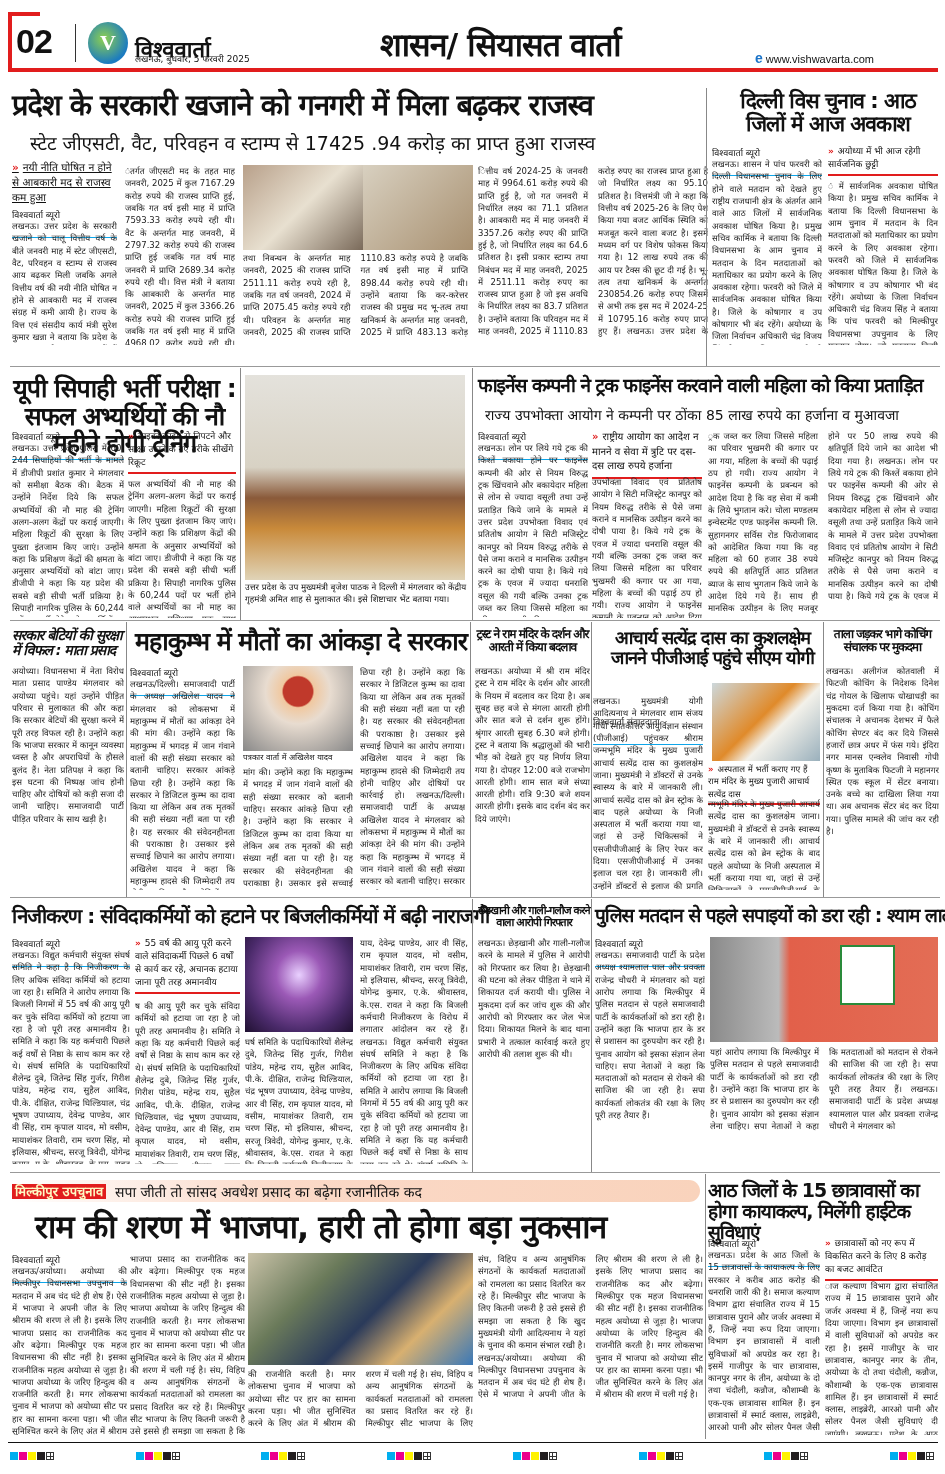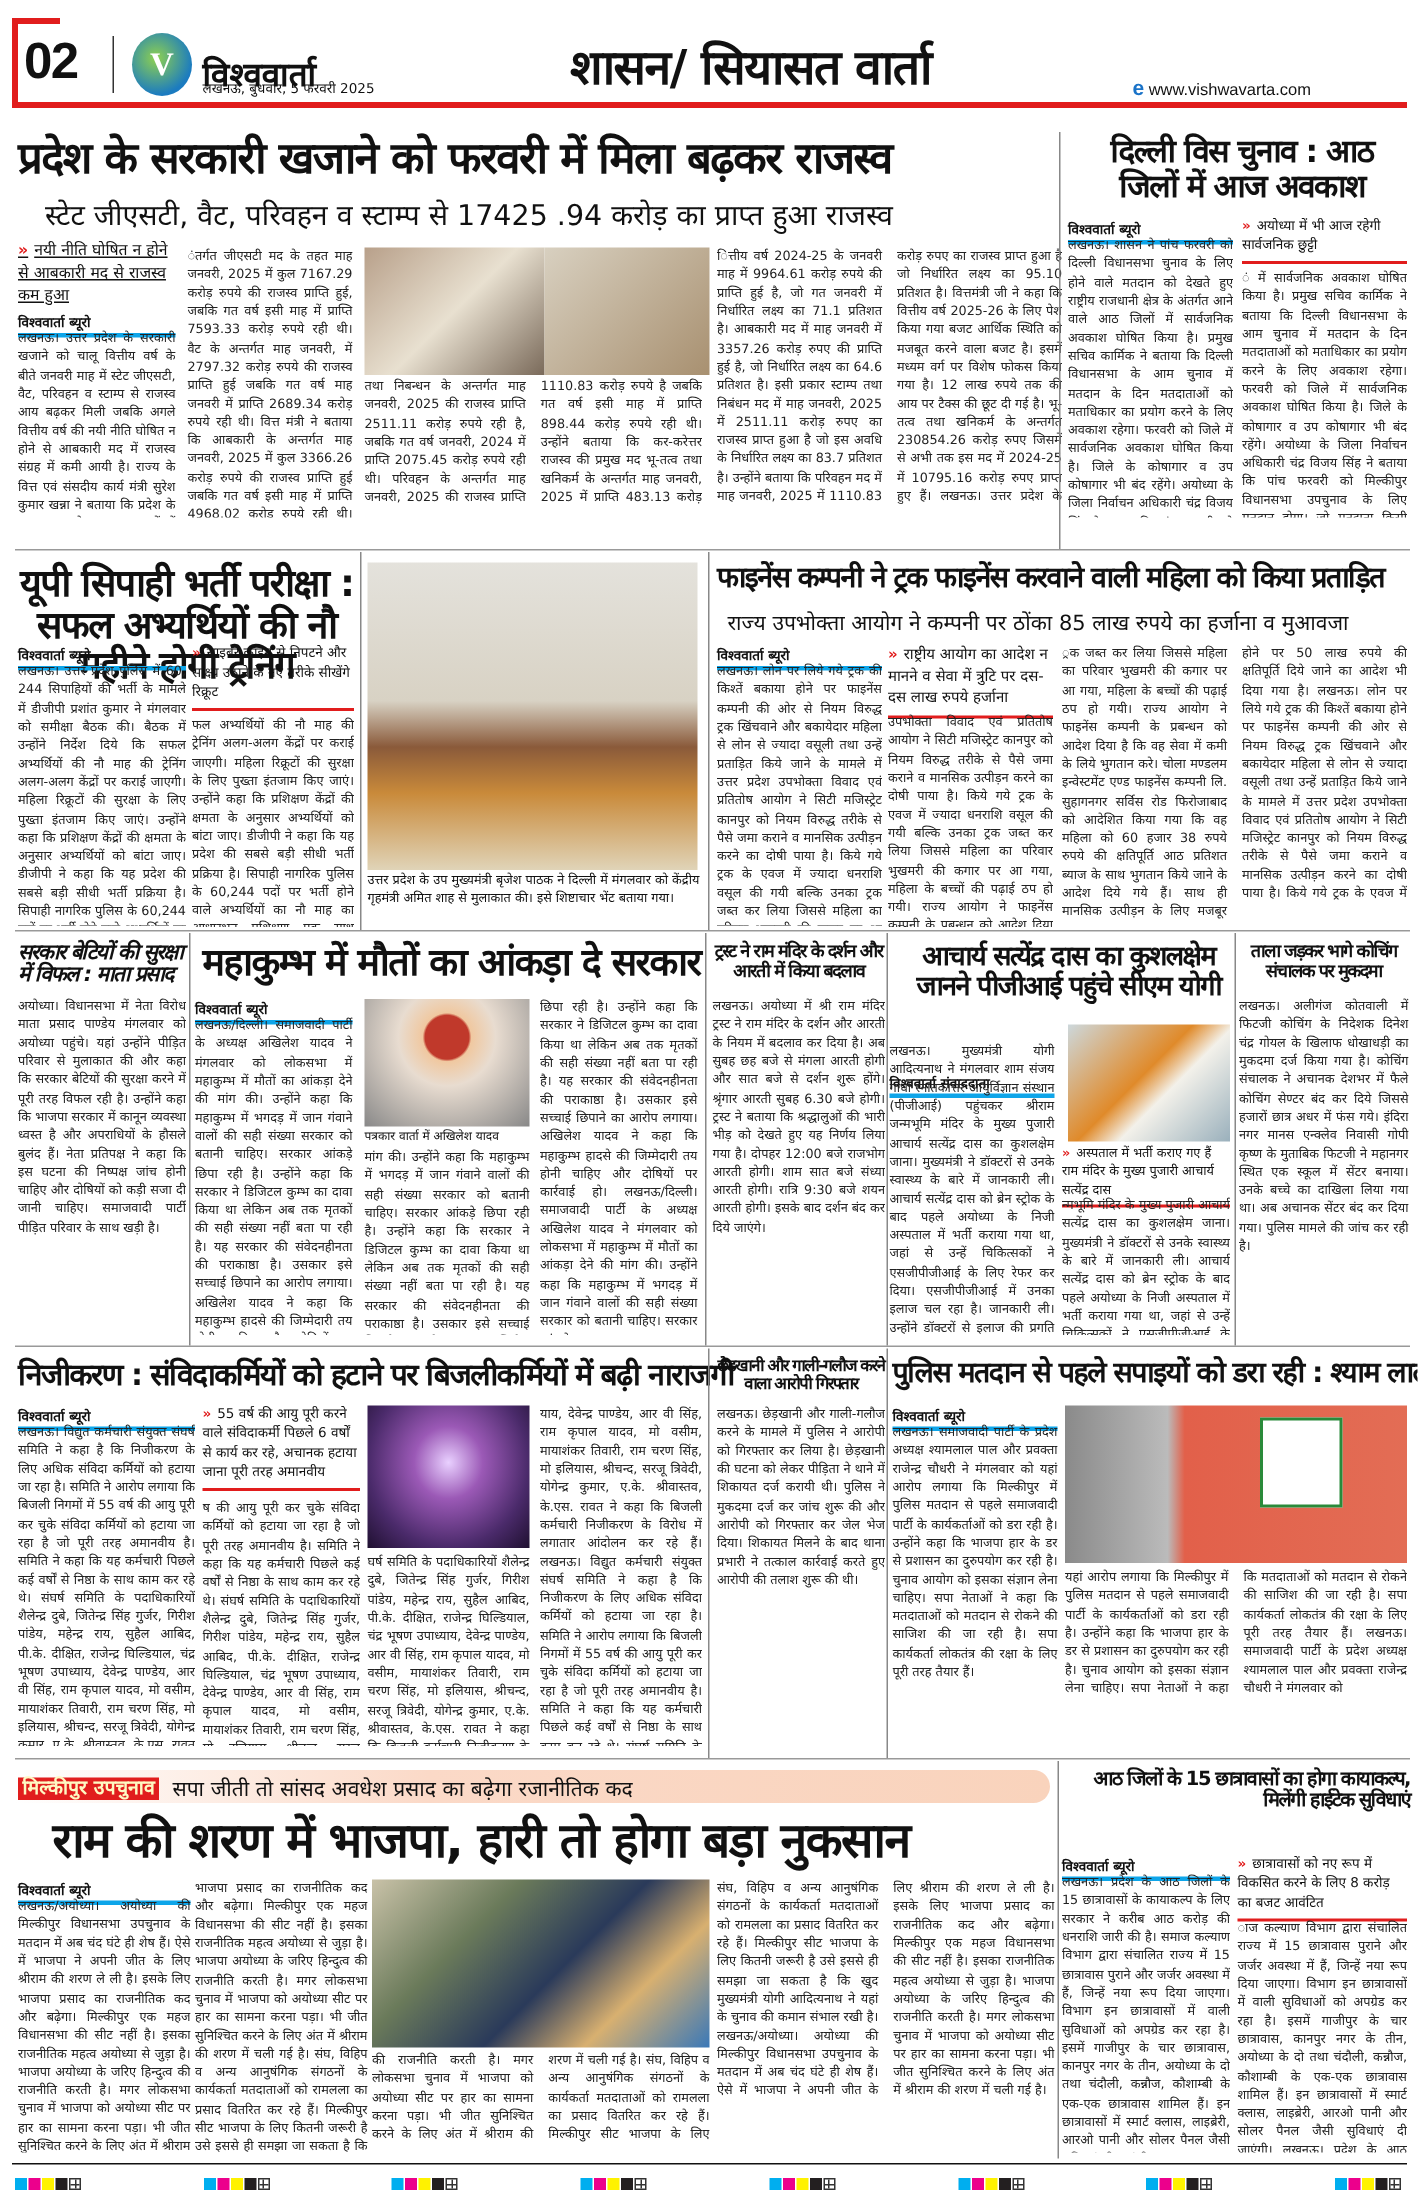--- a/index.html
+++ b/index.html
@@ -12,21 +12,21 @@
   .vsep { left: 75px; top: 24px; width: 1px; height: 38px; background: #333; }
   .logo { left: 88px; top: 22px; width: 40px; height: 42px; border-radius: 50%; background: radial-gradient(circle at 40% 40%, #8fd14f, #1b7bc0 70%); display:flex; align-items:center; justify-content:center; color:#fff; font-weight:bold; font-size:22px; font-family:"Liberation Serif", serif; }
   .brand { left: 135px; top: 33px; font-size: 22px; font-weight: bold; }
   .dateline { left: 135px; top: 52px; font-size: 9px; }
   .section { left: 380px; top: 22px; font-size: 32px; font-weight: bold; letter-spacing: -1px; }
   .web { left: 755px; top: 50px; font-size: 11px; font-family: "Liberation Sans", sans-serif; }
   .web .e { color: #1a73c8; font-weight: bold; font-size: 14px; margin-right: 3px; }
   
   .h1 { font-weight: bold; letter-spacing: -1px; line-height: 1.1; white-space: nowrap; }
   .sub { white-space: nowrap; }
-  .byline { font-size: 9px; font-weight: bold; border-bottom: 3px solid #0ea5e9; padding-bottom: 1px; }
+  .byline { font-size: 9px; font-weight: normal; border-bottom: 1px solid #0ea5e9; padding-bottom: 16px; }
   .body { font-size: 8.5px; line-height: 1.45; text-align: justify; color: #222; }
   .cols2 { column-count: 2; column-gap: 10px; }
   .pull { font-size: 10.5px; line-height: 1.45; border-bottom: 2px solid #e11d1d; padding-bottom: 3px; }
   .pull .ch { color: #e11d1d; font-weight: bold; margin-right: 4px; }
   .rule { height: 1px; background: #555; }
   .vrule { width: 1px; background: #888; }
   .photo { background: #999; overflow: hidden; }
   .caption { font-size: 8.5px; line-height: 1.4; }
   .tag { background: #e11d1d; color: #fef9c3; padding: 0 3px; font-weight: bold; }
   .band { background: linear-gradient(90deg, #fff 0%, #fbd9c7 40%, #f9d3bc 100%); border-radius: 0 14px 14px 0; }
@@ -41,21 +41,21 @@
 <div class="abs pgno">02</div>
 <div class="abs vsep"></div>
 <div class="abs logo">
     <span>V</span>
   </div>
 <div class="abs brand">विश्ववार्ता</div>
 <div class="abs dateline">लखनऊ,   बुधवार, 5 फरवरी 2025</div>
 <div class="abs section">शासन/ सियासत वार्ता</div>
 <div class="abs web"><span class="e">e</span><span>www.vishwavarta.com</span></div>
 
-<div class="abs h1" style="left:12px;top:90px;font-size:29px;">प्रदेश के सरकारी खजाने को फरवरी में मिला बढ़कर राजस्व</div>
+<div class="abs h1" style="left:12px;top:90px;font-size:29px;">प्रदेश के सरकारी खजाने को गनगरी में मिला बढ़कर राजस्व</div>
 <div class="abs sub" style="left:30px;top:130px;font-size:19px;">स्टेट जीएसटी, वैट, परिवहन व स्टाम्प से 17425 .94 करोड़ का प्राप्त हुआ राजस्व</div>
 <div class="abs pull" style="left:12px;top:160px;width:105px;border-bottom:none;text-decoration:underline;"><span class="ch">»</span><span>नयी नीति घोषित न होने से आबकारी मद से राजस्व कम हुआ</span></div>
 <div class="abs byline" style="left:12px;top:208px;width:105px;">विश्ववार्ता ब्यूरो</div>
 <div class="abs body" style="left:12px;top:220px;width:105px;height:125px;overflow:hidden;">लखनऊ। उत्तर प्रदेश के सरकारी खजाने को चालू वित्तीय वर्ष के बीते जनवरी माह में स्टेट जीएसटी, वैट, परिवहन व स्टाम्प से राजस्व आय बढ़कर मिली जबकि अगले वित्तीय वर्ष की नयी नीति घोषित न होने से आबकारी मद में राजस्व संग्रह में कमी आयी है। राज्य के वित्त एवं संसदीय कार्य मंत्री सुरेश कुमार खन्ना ने बताया कि प्रदेश के मुख्य कर-करेत्तर राजस्व मदों में वित्तीय वर्ष 2024-25 के जनवरी माह में कुल 17425.94 करोड़ रुपये का राजस्व प्राप्त हुआ, जबकि वित्तीय वर्ष 2023-24 के जनवरी माह में 18603.38 करोड़ रुपये का राजस्व प्राप्त हुआ था। खन्ना ने बताया कि कर राजस्व के अंतर्गत जीएसटी मद के तहत माह जनवरी, 2025 में कुल 7167.29 करोड़ रुपये की राजस्व प्राप्ति हुई, जबकि गत वर्ष इसी माह में प्राप्ति 7593.33 करोड़ रुपये रही थी। वैट के अन्तर्गत माह जनवरी, में 2797.32 करोड़ रुपये की राजस्व प्राप्ति हुई जबकि गत वर्ष माह जनवरी में प्राप्ति 2689.34 करोड़ रुपये रही थी। वित्त मंत्री ने बताया कि आबकारी के अन्तर्गत माह जनवरी, 2025 में कुल 3366.26 करोड़ रुपये की राजस्व प्राप्ति हुई जबकि गत वर्ष इसी माह में प्राप्ति 4968.02 करोड़ रुपये रही थी। उन्होंने बताया कि 2025-26 की आबकारी नीति घोषित नहीं होने के कारण कमी दिख रही है। स्टाम्प तथा निबन्धन के अन्तर्गत माह जनवरी, 2025 की राजस्व प्राप्ति 2511.11 करोड़ रुपये रही है, जबकि गत वर्ष जनवरी, 2024 में प्राप्ति 2075.45 करोड़ रुपये रही थी। परिवहन के अन्तर्गत माह जनवरी, 2025 की राजस्व प्राप्ति 1110.83 करोड़ रुपये है जबकि गत वर्ष इसी माह में प्राप्ति 898.44 करोड़ रुपये रही थी। उन्होंने बताया कि कर-करेत्तर राजस्व की प्रमुख मद भू-तत्व तथा खनिकर्म के अन्तर्गत माह जनवरी, 2025 में प्राप्ति 483.13 करोड़ रुपये हुई, जबकि गत वर्ष इसी माह में प्राप्ति 378.80 करोड़ रुपये रही थी। वित्त मंत्री ने बताया कि राज्य कर के अंतर्गत जीएसटी एवं वैट मद में वित्तीय वर्ष 2024-25 के जनवरी माह में 9964.61 करोड़ रुपये की प्राप्ति हुई है, जो गत जनवरी में निर्धारित लक्ष्य का 71.1 प्रतिशत है। आबकारी मद में माह जनवरी में 3357.26 करोड़ रुपए की प्राप्ति हुई है, जो निर्धारित लक्ष्य का 64.6 प्रतिशत है। इसी प्रकार स्टाम्प तथा निबंधन मद में माह जनवरी, 2025 में 2511.11 करोड़ रुपए का राजस्व प्राप्त हुआ है जो इस अवधि के निर्धारित लक्ष्य का 83.7 प्रतिशत है। उन्होंने बताया कि परिवहन मद में माह जनवरी, 2025 में 1110.83 करोड़ रुपए का राजस्व प्राप्त हुआ है जो निर्धारित लक्ष्य का 95.10 प्रतिशत है। वित्तमंत्री जी ने कहा कि वित्तीय वर्ष 2025-26 के लिए पेश किया गया बजट आर्थिक स्थिति को मजबूत करने वाला बजट है। इसमें मध्यम वर्ग पर विशेष फोकस किया गया है। 12 लाख रुपये तक की आय पर टैक्स की छूट दी गई है। भू-तत्व तथा खनिकर्म के अन्तर्गत 230854.26 करोड़ रुपए जिसमें से अभी तक इस मद में 2024-25 में 10795.16 करोड़ रुपए प्राप्त हुए हैं।</div>
 <div class="abs body" style="left:125px;top:165px;width:110px;height:180px;overflow:hidden;">ंतर्गत जीएसटी मद के तहत माह जनवरी, 2025 में कुल 7167.29 करोड़ रुपये की राजस्व प्राप्ति हुई, जबकि गत वर्ष इसी माह में प्राप्ति 7593.33 करोड़ रुपये रही थी। वैट के अन्तर्गत माह जनवरी, में 2797.32 करोड़ रुपये की राजस्व प्राप्ति हुई जबकि गत वर्ष माह जनवरी में प्राप्ति 2689.34 करोड़ रुपये रही थी। वित्त मंत्री ने बताया कि आबकारी के अन्तर्गत माह जनवरी, 2025 में कुल 3366.26 करोड़ रुपये की राजस्व प्राप्ति हुई जबकि गत वर्ष इसी माह में प्राप्ति 4968.02 करोड़ रुपये रही थी। उन्होंने बताया कि 2025-26 की आबकारी नीति घोषित नहीं होने के कारण कमी दिख रही है। स्टाम्प तथा निबन्धन के अन्तर्गत माह जनवरी, 2025 की राजस्व प्राप्ति 2511.11 करोड़ रुपये रही है, जबकि गत वर्ष जनवरी, 2024 में प्राप्ति 2075.45 करोड़ रुपये रही थी। परिवहन के अन्तर्गत माह जनवरी, 2025 की राजस्व प्राप्ति 1110.83 करोड़ रुपये है जबकि गत वर्ष इसी माह में प्राप्ति 898.44 करोड़ रुपये रही थी। उन्होंने बताया कि कर-करेत्तर राजस्व की प्रमुख मद भू-तत्व तथा खनिकर्म के अन्तर्गत माह जनवरी, 2025 में प्राप्ति 483.13 करोड़ रुपये हुई, जबकि गत वर्ष इसी माह में प्राप्ति 378.80 करोड़ रुपये रही थी। वित्त मंत्री ने बताया कि राज्य कर के अंतर्गत जीएसटी एवं वैट मद में वित्तीय वर्ष 2024-25 के जनवरी माह में 9964.61 करोड़ रुपये की प्राप्ति हुई है, जो गत जनवरी में निर्धारित लक्ष्य का 71.1 प्रतिशत है। आबकारी मद में माह जनवरी में 3357.26 करोड़ रुपए की प्राप्ति हुई है, जो निर्धारित लक्ष्य का 64.6 प्रतिशत है। इसी प्रकार स्टाम्प तथा निबंधन मद में माह जनवरी, 2025 में 2511.11 करोड़ रुपए का राजस्व प्राप्त हुआ है जो इस अवधि के निर्धारित लक्ष्य का 83.7 प्रतिशत है। उन्होंने बताया कि परिवहन मद में माह जनवरी, 2025 में 1110.83 करोड़ रुपए का राजस्व प्राप्त हुआ है जो निर्धारित लक्ष्य का 95.10 प्रतिशत है। वित्तमंत्री जी ने कहा कि वित्तीय वर्ष 2025-26 के लिए पेश किया गया बजट आर्थिक स्थिति को मजबूत करने वाला बजट है। इसमें मध्यम वर्ग पर विशेष फोकस किया गया है। 12 लाख रुपये तक की आय पर टैक्स की छूट दी गई है। भू-तत्व तथा खनिकर्म के अन्तर्गत 230854.26 करोड़ रुपए जिसमें से अभी तक इस मद में 2024-25 में 10795.16 करोड़ रुपए प्राप्त हुए हैं। लखनऊ। उत्तर प्रदेश के सरकारी खजाने को चालू वित्तीय वर्ष के बीते जनवरी माह में स्टेट जीएसटी, वैट, परिवहन व स्टाम्प से राजस्व आय बढ़कर मिली जबकि अगले वित्तीय वर्ष की नयी नीति घोषित न होने से आबकारी मद में राजस्व संग्रह में कमी आयी है। राज्य के वित्त एवं संसदीय कार्य मंत्री सुरेश कुमार खन्ना ने बताया कि प्रदेश के मुख्य कर-करेत्तर राजस्व मदों में वित्तीय वर्ष 2024-25 के जनवरी माह में कुल 17425.94 करोड़ रुपये का राजस्व प्राप्त हुआ, जबकि वित्तीय वर्ष 2023-24 के जनवरी माह में 18603.38 करोड़ रुपये का राजस्व प्राप्त हुआ था। खन्ना ने बताया कि कर राजस्व के अ</div>
 <div class="abs photo" style="left:243px;top:165px;width:120px;height:85px;background:linear-gradient(135deg,#b8a08a,#e8e0d0 50%,#7a6a5a);"></div>
 <div class="abs photo" style="left:363px;top:165px;width:110px;height:85px;background:linear-gradient(135deg,#d8d0c0,#a89070);"></div>
 <div class="abs body cols2" style="left:243px;top:252px;width:225px;height:93px;overflow:hidden;">तथा निबन्धन के अन्तर्गत माह जनवरी, 2025 की राजस्व प्राप्ति 2511.11 करोड़ रुपये रही है, जबकि गत वर्ष जनवरी, 2024 में प्राप्ति 2075.45 करोड़ रुपये रही थी। परिवहन के अन्तर्गत माह जनवरी, 2025 की राजस्व प्राप्ति 1110.83 करोड़ रुपये है जबकि गत वर्ष इसी माह में प्राप्ति 898.44 करोड़ रुपये रही थी। उन्होंने बताया कि कर-करेत्तर राजस्व की प्रमुख मद भू-तत्व तथा खनिकर्म के अन्तर्गत माह जनवरी, 2025 में प्राप्ति 483.13 करोड़ रुपये हुई, जबकि गत वर्ष इसी माह में प्राप्ति 378.80 करोड़ रुपये रही थी। वित्त मंत्री ने बताया कि राज्य कर के अंतर्गत जीएसटी एवं वैट मद में वित्तीय वर्ष 2024-25 के जनवरी माह में 9964.61 करोड़ रुपये की प्राप्ति हुई है, जो गत जनवरी में निर्धारित लक्ष्य का 71.1 प्रतिशत है। आबकारी मद में माह जनवरी में 3357.26 करोड़ रुपए की प्राप्ति हुई है, जो निर्धारित लक्ष्य का 64.6 प्रतिशत है। इसी प्रकार स्टाम्प तथा निबंधन मद में माह जनवरी, 2025 में 2511.11 करोड़ रुपए का राजस्व प्राप्त हुआ है जो इस अवधि के निर्धारित लक्ष्य का 83.7 प्रतिशत है। उन्होंने बताया कि परिवहन मद में माह जनवरी, 2025 में 1110.83 करोड़ रुपए का राजस्व प्राप्त हुआ है जो निर्धारित लक्ष्य का 95.10 प्रतिशत है। वित्तमंत्री जी ने कहा कि वित्तीय वर्ष 2025-26 के लिए पेश किया गया बजट आर्थिक स्थिति को मजबूत करने वाला बजट है। इसमें मध्यम वर्ग पर विशेष फोकस किया गया है। 12 लाख रुपये तक की आय पर टैक्स की छूट दी गई है। भू-तत्व तथा खनिकर्म के अन्तर्गत 230854.26 करोड़ रुपए जिसमें से अभी तक इस मद में 2024-25 में 10795.16 करोड़ रुपए प्राप्त हुए हैं। लखनऊ। उत्तर प्रदेश के सरकारी खजाने को चालू वित्तीय वर्ष के बीते जनवरी माह में स्टेट जीएसटी, वैट, परिवहन व स्टाम्प से राजस्व आय बढ़कर मिली जबकि अगले वित्तीय वर्ष की नयी नीति घोषित न होने से आबकारी मद में राजस्व संग्रह में कमी आयी है। राज्य के वित्त एवं संसदीय कार्य मंत्री सुरेश कुमार खन्ना ने बताया कि प्रदेश के मुख्य कर-करेत्तर राजस्व मदों में वित्तीय वर्ष 2024-25 के जनवरी माह में कुल 17425.94 करोड़ रुपये का राजस्व प्राप्त हुआ, जबकि वित्तीय वर्ष 2023-24 के जनवरी माह में 18603.38 करोड़ रुपये का राजस्व प्राप्त हुआ था। खन्ना ने बताया कि कर राजस्व के अंतर्गत जीएसटी मद के तहत माह जनवरी, 2025 में कुल 7167.29 करोड़ रुपये की राजस्व प्राप्ति हुई, जबकि गत वर्ष इसी माह में प्राप्ति 7593.33 करोड़ रुपये रही थी। वैट के अन्तर्गत माह जनवरी, में 2797.32 करोड़ रुपये की राजस्व प्राप्ति हुई जबकि गत वर्ष माह जनवरी में प्राप्ति 2689.34 करोड़ रुपये रही थी। वित्त मंत्री ने बताया कि आबकारी के अन्तर्गत माह जनवरी, 2025 में कुल 3366.26 करोड़ रुपये की राजस्व प्राप्ति हुई जबकि गत वर्ष इसी माह में प्राप्ति 4968.02 करोड़ रुपये रही थी। उन्होंने बताया कि 2025-26 की आबकारी नीति घोषित नहीं होने के कारण कमी दिख रही है। स्टाम्प </div>
 <div class="abs body cols2" style="left:478px;top:165px;width:230px;height:180px;overflow:hidden;">ित्तीय वर्ष 2024-25 के जनवरी माह में 9964.61 करोड़ रुपये की प्राप्ति हुई है, जो गत जनवरी में निर्धारित लक्ष्य का 71.1 प्रतिशत है। आबकारी मद में माह जनवरी में 3357.26 करोड़ रुपए की प्राप्ति हुई है, जो निर्धारित लक्ष्य का 64.6 प्रतिशत है। इसी प्रकार स्टाम्प तथा निबंधन मद में माह जनवरी, 2025 में 2511.11 करोड़ रुपए का राजस्व प्राप्त हुआ है जो इस अवधि के निर्धारित लक्ष्य का 83.7 प्रतिशत है। उन्होंने बताया कि परिवहन मद में माह जनवरी, 2025 में 1110.83 करोड़ रुपए का राजस्व प्राप्त हुआ है जो निर्धारित लक्ष्य का 95.10 प्रतिशत है। वित्तमंत्री जी ने कहा कि वित्तीय वर्ष 2025-26 के लिए पेश किया गया बजट आर्थिक स्थिति को मजबूत करने वाला बजट है। इसमें मध्यम वर्ग पर विशेष फोकस किया गया है। 12 लाख रुपये तक की आय पर टैक्स की छूट दी गई है। भू-तत्व तथा खनिकर्म के अन्तर्गत 230854.26 करोड़ रुपए जिसमें से अभी तक इस मद में 2024-25 में 10795.16 करोड़ रुपए प्राप्त हुए हैं। लखनऊ। उत्तर प्रदेश के सरकारी खजाने को चालू वित्तीय वर्ष के बीते जनवरी माह में स्टेट जीएसटी, वैट, परिवहन व स्टाम्प से राजस्व आय बढ़कर मिली जबकि अगले वित्तीय वर्ष की नयी नीति घोषित न होने से आबकारी मद में राजस्व संग्रह में कमी आयी है। राज्य के वित्त एवं संसदीय कार्य मंत्री सुरेश कुमार खन्ना ने बताया कि प्रदेश के मुख्य कर-करेत्तर राजस्व मदों में वित्तीय वर्ष 2024-25 के जनवरी माह में कुल 17425.94 करोड़ रुपये का राजस्व प्राप्त हुआ, जबकि वित्तीय वर्ष 2023-24 के जनवरी माह में 18603.38 करोड़ रुपये का राजस्व प्राप्त हुआ था। खन्ना ने बताया कि कर राजस्व के अंतर्गत जीएसटी मद के तहत माह जनवरी, 2025 में कुल 7167.29 करोड़ रुपये की राजस्व प्राप्ति हुई, जबकि गत वर्ष इसी माह में प्राप्ति 7593.33 करोड़ रुपये रही थी। वैट के अन्तर्गत माह जनवरी, में 2797.32 करोड़ रुपये की राजस्व प्राप्ति हुई जबकि गत वर्ष माह जनवरी में प्राप्ति 2689.34 करोड़ रुपये रही थी। वित्त मंत्री ने बताया कि आबकारी के अन्तर्गत माह जनवरी, 2025 में कुल 3366.26 करोड़ रुपये की राजस्व प्राप्ति हुई जबकि गत वर्ष इसी माह में प्राप्ति 4968.02 करोड़ रुपये रही थी। उन्होंने बताया कि 2025-26 की आबकारी नीति घोषित नहीं होने के कारण कमी दिख रही है। स्टाम्प तथा निबन्धन के अन्तर्गत माह जनवरी, 2025 की राजस्व प्राप्ति 2511.11 करोड़ रुपये रही है, जबकि गत वर्ष जनवरी, 2024 में प्राप्ति 2075.45 करोड़ रुपये रही थी। परिवहन के अन्तर्गत माह जनवरी, 2025 की राजस्व प्राप्ति 1110.83 करोड़ रुपये है जबकि गत वर्ष इसी माह में प्राप्ति 898.44 करोड़ रुपये रही थी। उन्होंने बताया कि कर-करेत्तर राजस्व की प्रमुख मद भू-तत्व तथा खनिकर्म के अन्तर्गत माह जनवरी, 2025 में प्राप्ति 483.13 करोड़ रुपये हुई, जबकि गत वर्ष इसी माह में प्राप्ति 378.80 करोड़ रुपये रही थी। वित्त मंत्री ने बताया कि राज्य कर के अंतर्गत जीएसटी एवं वैट मद में व</div>
 
@@ -130,21 +130,21 @@
 <div class="abs" style="left:12px;top:1182px;font-size:13px;"><span class="tag">मिल्कीपुर उपचुनाव</span></div>
 <div class="abs" style="left:115px;top:1182px;font-size:14px;">सपा जीती तो सांसद अवधेश प्रसाद का बढ़ेगा रजानीतिक कद</div>
 <div class="abs h1" style="left:35px;top:1210px;font-size:32px;">राम की शरण में भाजपा, हारी तो होगा बड़ा नुकसान</div>
 <div class="abs byline" style="left:12px;top:1253px;width:115px;">विश्ववार्ता ब्यूरो</div>
 <div class="abs body" style="left:12px;top:1265px;width:115px;height:170px;overflow:hidden;">लखनऊ/अयोध्या। अयोध्या की मिल्कीपुर विधानसभा उपचुनाव के मतदान में अब चंद घंटे ही शेष हैं। ऐसे में भाजपा ने अपनी जीत के लिए श्रीराम की शरण ले ली है। इसके लिए भाजपा प्रसाद का राजनीतिक कद और बढ़ेगा। मिल्कीपुर एक महज विधानसभा की सीट नहीं है। इसका राजनीतिक महत्व अयोध्या से जुड़ा है। भाजपा अयोध्या के जरिए हिन्दुत्व की राजनीति करती है। मगर लोकसभा चुनाव में भाजपा को अयोध्या सीट पर हार का सामना करना पड़ा। भी जीत सुनिश्चित करने के लिए अंत में श्रीराम की शरण में चली गई है। संघ, विहिप व अन्य आनुषंगिक संगठनों के कार्यकर्ता मतदाताओं को रामलला का प्रसाद वितरित कर रहे हैं। मिल्कीपुर सीट भाजपा के लिए कितनी जरूरी है उसे इससे ही समझा जा सकता है कि खुद मुख्यमंत्री योगी आदित्यनाथ ने यहां के चुनाव की कमान संभाल रखी है।</div>
 <div class="abs body" style="left:130px;top:1253px;width:115px;height:182px;overflow:hidden;"> भाजपा प्रसाद का राजनीतिक कद और बढ़ेगा। मिल्कीपुर एक महज विधानसभा की सीट नहीं है। इसका राजनीतिक महत्व अयोध्या से जुड़ा है। भाजपा अयोध्या के जरिए हिन्दुत्व की राजनीति करती है। मगर लोकसभा चुनाव में भाजपा को अयोध्या सीट पर हार का सामना करना पड़ा। भी जीत सुनिश्चित करने के लिए अंत में श्रीराम की शरण में चली गई है। संघ, विहिप व अन्य आनुषंगिक संगठनों के कार्यकर्ता मतदाताओं को रामलला का प्रसाद वितरित कर रहे हैं। मिल्कीपुर सीट भाजपा के लिए कितनी जरूरी है उसे इससे ही समझा जा सकता है कि खुद मुख्यमंत्री योगी आदित्यनाथ ने यहां के चुनाव की कमान संभाल रखी है। लखनऊ/अयोध्या। अयोध्या की मिल्कीपुर विधानसभा उपचुनाव के मतदान में अब चंद घंटे ही शेष हैं। ऐसे में भाजपा ने अपनी जीत के लिए श्रीराम की शरण ले ली है। इसके लिए</div>
 <div class="abs photo" style="left:248px;top:1253px;width:225px;height:112px;background:linear-gradient(135deg,#c9c2a8 0%,#6a7a5a 30%,#2a3a5a 55%,#d8b070 75%,#3a78b8 100%);"></div>
 <div class="abs body cols2" style="left:248px;top:1368px;width:225px;height:67px;overflow:hidden;">की राजनीति करती है। मगर लोकसभा चुनाव में भाजपा को अयोध्या सीट पर हार का सामना करना पड़ा। भी जीत सुनिश्चित करने के लिए अंत में श्रीराम की शरण में चली गई है। संघ, विहिप व अन्य आनुषंगिक संगठनों के कार्यकर्ता मतदाताओं को रामलला का प्रसाद वितरित कर रहे हैं। मिल्कीपुर सीट भाजपा के लिए कितनी जरूरी है उसे इससे ही समझा जा सकता है कि खुद मुख्यमंत्री योगी आदित्यनाथ ने यहां के चुनाव की कमान संभाल रखी है। लखनऊ/अयोध्या। अयोध्या की मिल्कीपुर विधानसभा उपचुनाव के मतदान में अब चंद घंटे ही शेष हैं। ऐसे में भाजपा ने अपनी जीत के लिए श्रीराम की शरण ले ली है। इसके लिए भाजपा प्रसाद का राजनीतिक कद और बढ़ेगा। मिल्कीपुर एक महज विधानसभा की सीट नहीं है। इसका राजनीतिक महत्व अयोध्या से जुड़ा है। भाजपा अयोध्या के जरिए हिन्दुत्व </div>
 <div class="abs body cols2" style="left:478px;top:1253px;width:225px;height:182px;overflow:hidden;"> संघ, विहिप व अन्य आनुषंगिक संगठनों के कार्यकर्ता मतदाताओं को रामलला का प्रसाद वितरित कर रहे हैं। मिल्कीपुर सीट भाजपा के लिए कितनी जरूरी है उसे इससे ही समझा जा सकता है कि खुद मुख्यमंत्री योगी आदित्यनाथ ने यहां के चुनाव की कमान संभाल रखी है। लखनऊ/अयोध्या। अयोध्या की मिल्कीपुर विधानसभा उपचुनाव के मतदान में अब चंद घंटे ही शेष हैं। ऐसे में भाजपा ने अपनी जीत के लिए श्रीराम की शरण ले ली है। इसके लिए भाजपा प्रसाद का राजनीतिक कद और बढ़ेगा। मिल्कीपुर एक महज विधानसभा की सीट नहीं है। इसका राजनीतिक महत्व अयोध्या से जुड़ा है। भाजपा अयोध्या के जरिए हिन्दुत्व की राजनीति करती है। मगर लोकसभा चुनाव में भाजपा को अयोध्या सीट पर हार का सामना करना पड़ा। भी जीत सुनिश्चित करने के लिए अंत में श्रीराम की शरण में चली गई है।</div>
 
-<div class="abs h1" style="left:708px;top:1180px;width:232px;font-size:13px;white-space:normal;text-align:right;">आठ जिलों के 15 छात्रावासों का होगा कायाकल्प, मिलेंगी हाईटेक सुविधाएं</div>
+<div class="abs h1" style="left:708px;top:1180px;width:232px;font-size:19px;white-space:normal;text-align:left;">आठ जिलों के 15 छात्रावासों का होगा कायाकल्प, मिलेंगी हाईटेक सुविधाएं</div>
 <div class="abs byline" style="left:708px;top:1237px;width:112px;">विश्ववार्ता ब्यूरो</div>
 <div class="abs body" style="left:708px;top:1249px;width:112px;height:186px;overflow:hidden;">लखनऊ। प्रदेश के आठ जिलों के 15 छात्रावासों के कायाकल्प के लिए सरकार ने करीब आठ करोड़ की धनराशि जारी की है। समाज कल्याण विभाग द्वारा संचालित राज्य में 15 छात्रावास पुराने और जर्जर अवस्था में हैं, जिन्हें नया रूप दिया जाएगा। विभाग इन छात्रावासों में वाली सुविधाओं को अपग्रेड कर रहा है। इसमें गाजीपुर के चार छात्रावास, कानपुर नगर के तीन, अयोध्या के दो तथा चंदौली, कन्नौज, कौशाम्बी के एक-एक छात्रावास शामिल हैं। इन छात्रावासों में स्मार्ट क्लास, लाइब्रेरी, आरओ पानी और सोलर पैनल जैसी सुविधाएं दी जाएंगी।</div>
 <div class="abs pull" style="left:825px;top:1237px;width:113px;font-size:9px;"><span class="ch">»</span><span>छात्रावासों को नए रूप में विकसित करने के लिए 8 करोड़ का बजट आवंटित</span></div>
 <div class="abs body" style="left:825px;top:1280px;width:113px;height:155px;overflow:hidden;">ाज कल्याण विभाग द्वारा संचालित राज्य में 15 छात्रावास पुराने और जर्जर अवस्था में हैं, जिन्हें नया रूप दिया जाएगा। विभाग इन छात्रावासों में वाली सुविधाओं को अपग्रेड कर रहा है। इसमें गाजीपुर के चार छात्रावास, कानपुर नगर के तीन, अयोध्या के दो तथा चंदौली, कन्नौज, कौशाम्बी के एक-एक छात्रावास शामिल हैं। इन छात्रावासों में स्मार्ट क्लास, लाइब्रेरी, आरओ पानी और सोलर पैनल जैसी सुविधाएं दी जाएंगी। लखनऊ। प्रदेश के आठ जिलों के 15 छात्रावासों के कायाकल्प के लिए सरकार ने करीब आठ करोड़ की धनराशि जारी की है। सम</div>
 
 <div class="abs rule" style="left:10px;top:366px;width:930px;background:#999;"></div>
 <div class="abs rule" style="left:10px;top:620px;width:930px;background:#999;"></div>
 <div class="abs rule" style="left:10px;top:897px;width:930px;background:#999;"></div>
 <div class="abs rule" style="left:10px;top:1172px;width:930px;background:#999;"></div>
 <div class="abs vrule" style="left:706px;top:88px;height:278px;"></div>

